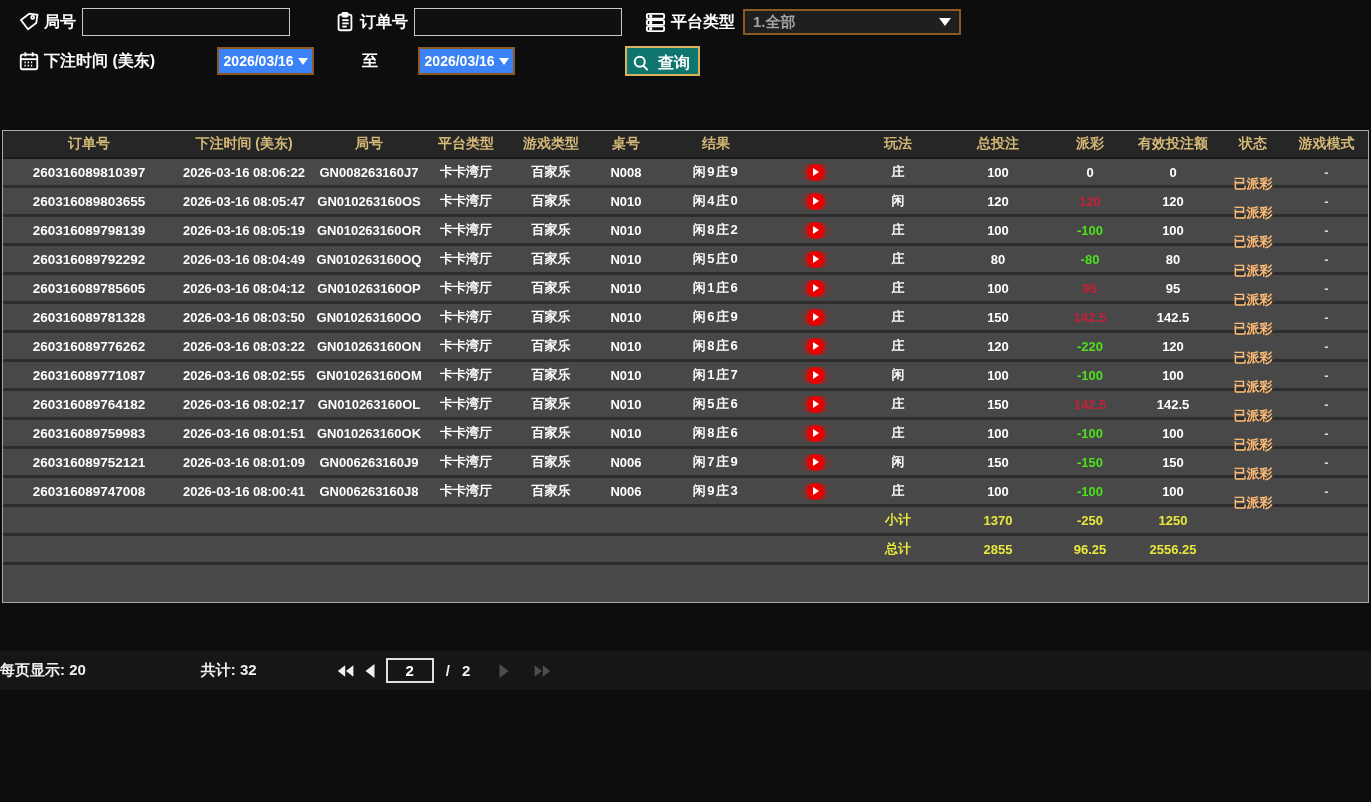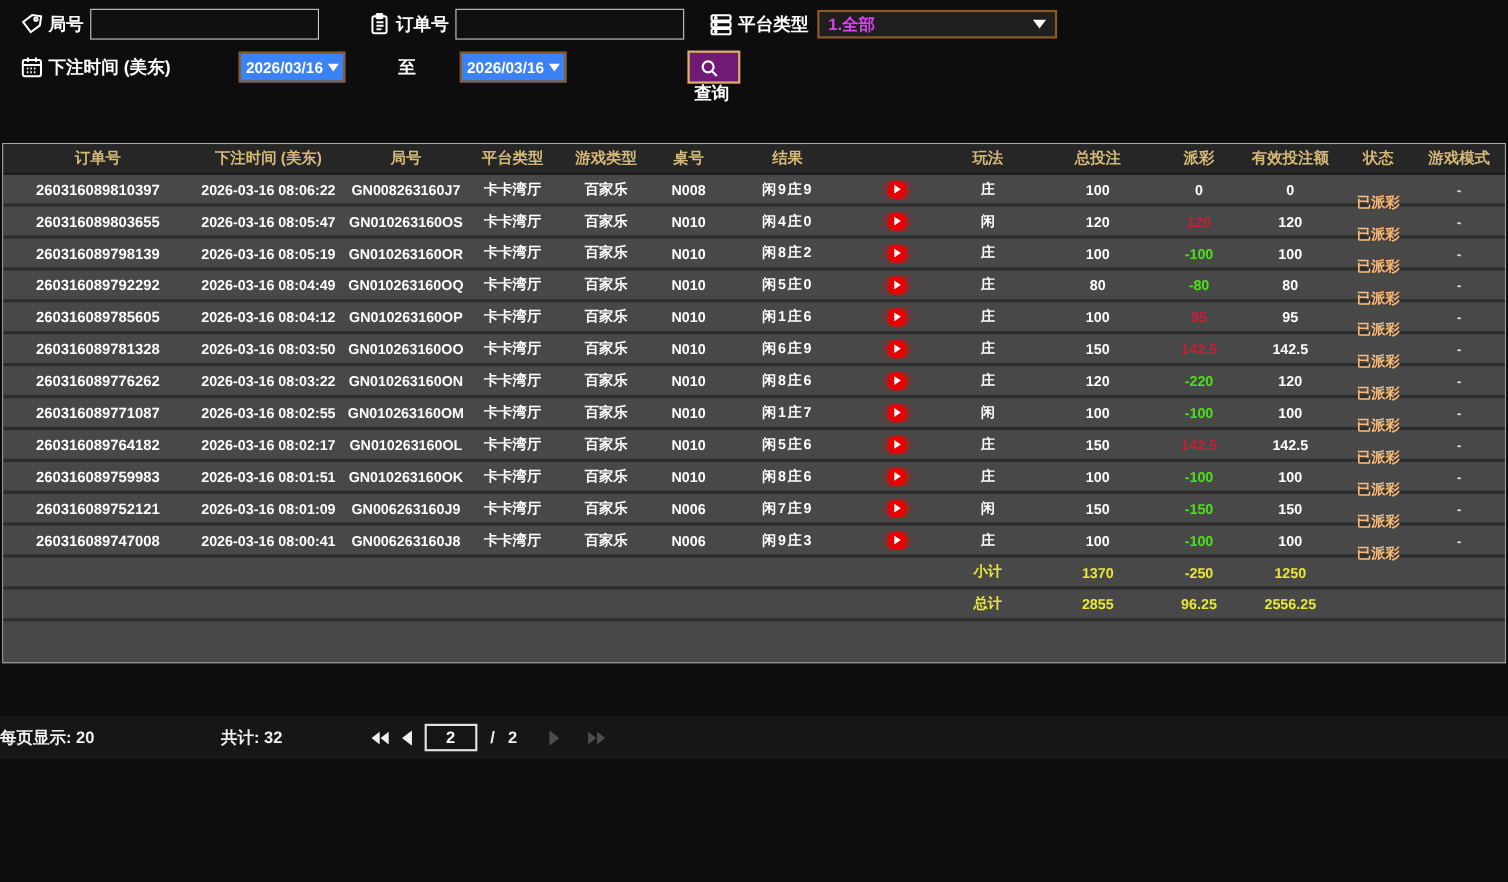--- a/index.html
+++ b/index.html
@@ -21,36 +21,36 @@
   .ficon { display:inline-flex; align-items:center; margin-right:4px; }
   .ficon svg { display:block; }
   input.txt {
     width:208px; height:28px; background:#101010; border:1px solid #c8c8c8;
     color:#fff; font-size:14px; padding:0 6px; outline:none;
     font-family:inherit;
   }
   .dropdown {
     width:218px; height:26px; background:#1f1f1f; border:2px solid #8a5a22;
     display:flex; align-items:center; justify-content:space-between;
-    padding:0 8px; cursor:pointer; font-size:15px; color:#d946ef;
+    padding:0 8px; cursor:pointer; font-size:15px; color:#a3a3a3;
   }
   .caret {
     width:0; height:0; border-left:6px solid transparent; border-right:6px solid transparent;
     border-top:8px solid #fff; display:inline-block;
   }
   .datebox {
     width:97px; height:28px; background:#3b82f6; border:2px solid #8a5a22;
     display:flex; align-items:center; justify-content:center; gap:4px;
     color:#fff; font-size:14px; cursor:pointer;
   }
   .datebox .caret { border-left-width:5px; border-right-width:5px; border-top-width:7px; }
   .search-btn {
-    height:30px; background:#701a75; border:2px solid #d8b25e;
+    height:30px; background:#0f766e; border:2px solid #d8b25e;
     color:#fff; font-size:16px; font-weight:700; display:flex; align-items:center;
-    padding:4px 8px 0 4px; gap:3px; cursor:pointer; font-family:inherit;flex-direction:column;
+    padding:4px 8px 0 4px; gap:3px; cursor:pointer; font-family:inherit;
   }
 
   
   :root { --cols:172px 138px 112px 82px 88px 62px 118px 80px 86px 114px 70px 96px 64px 1fr; }
   .tablewrap {
     margin:0 2px; border:1px solid #a8a8a8; flex:1;
     display:flex; flex-direction:column; background:#484848; overflow:hidden;
   }
   .thead {
     display:grid; grid-template-columns:var(--cols); background:#262626;

